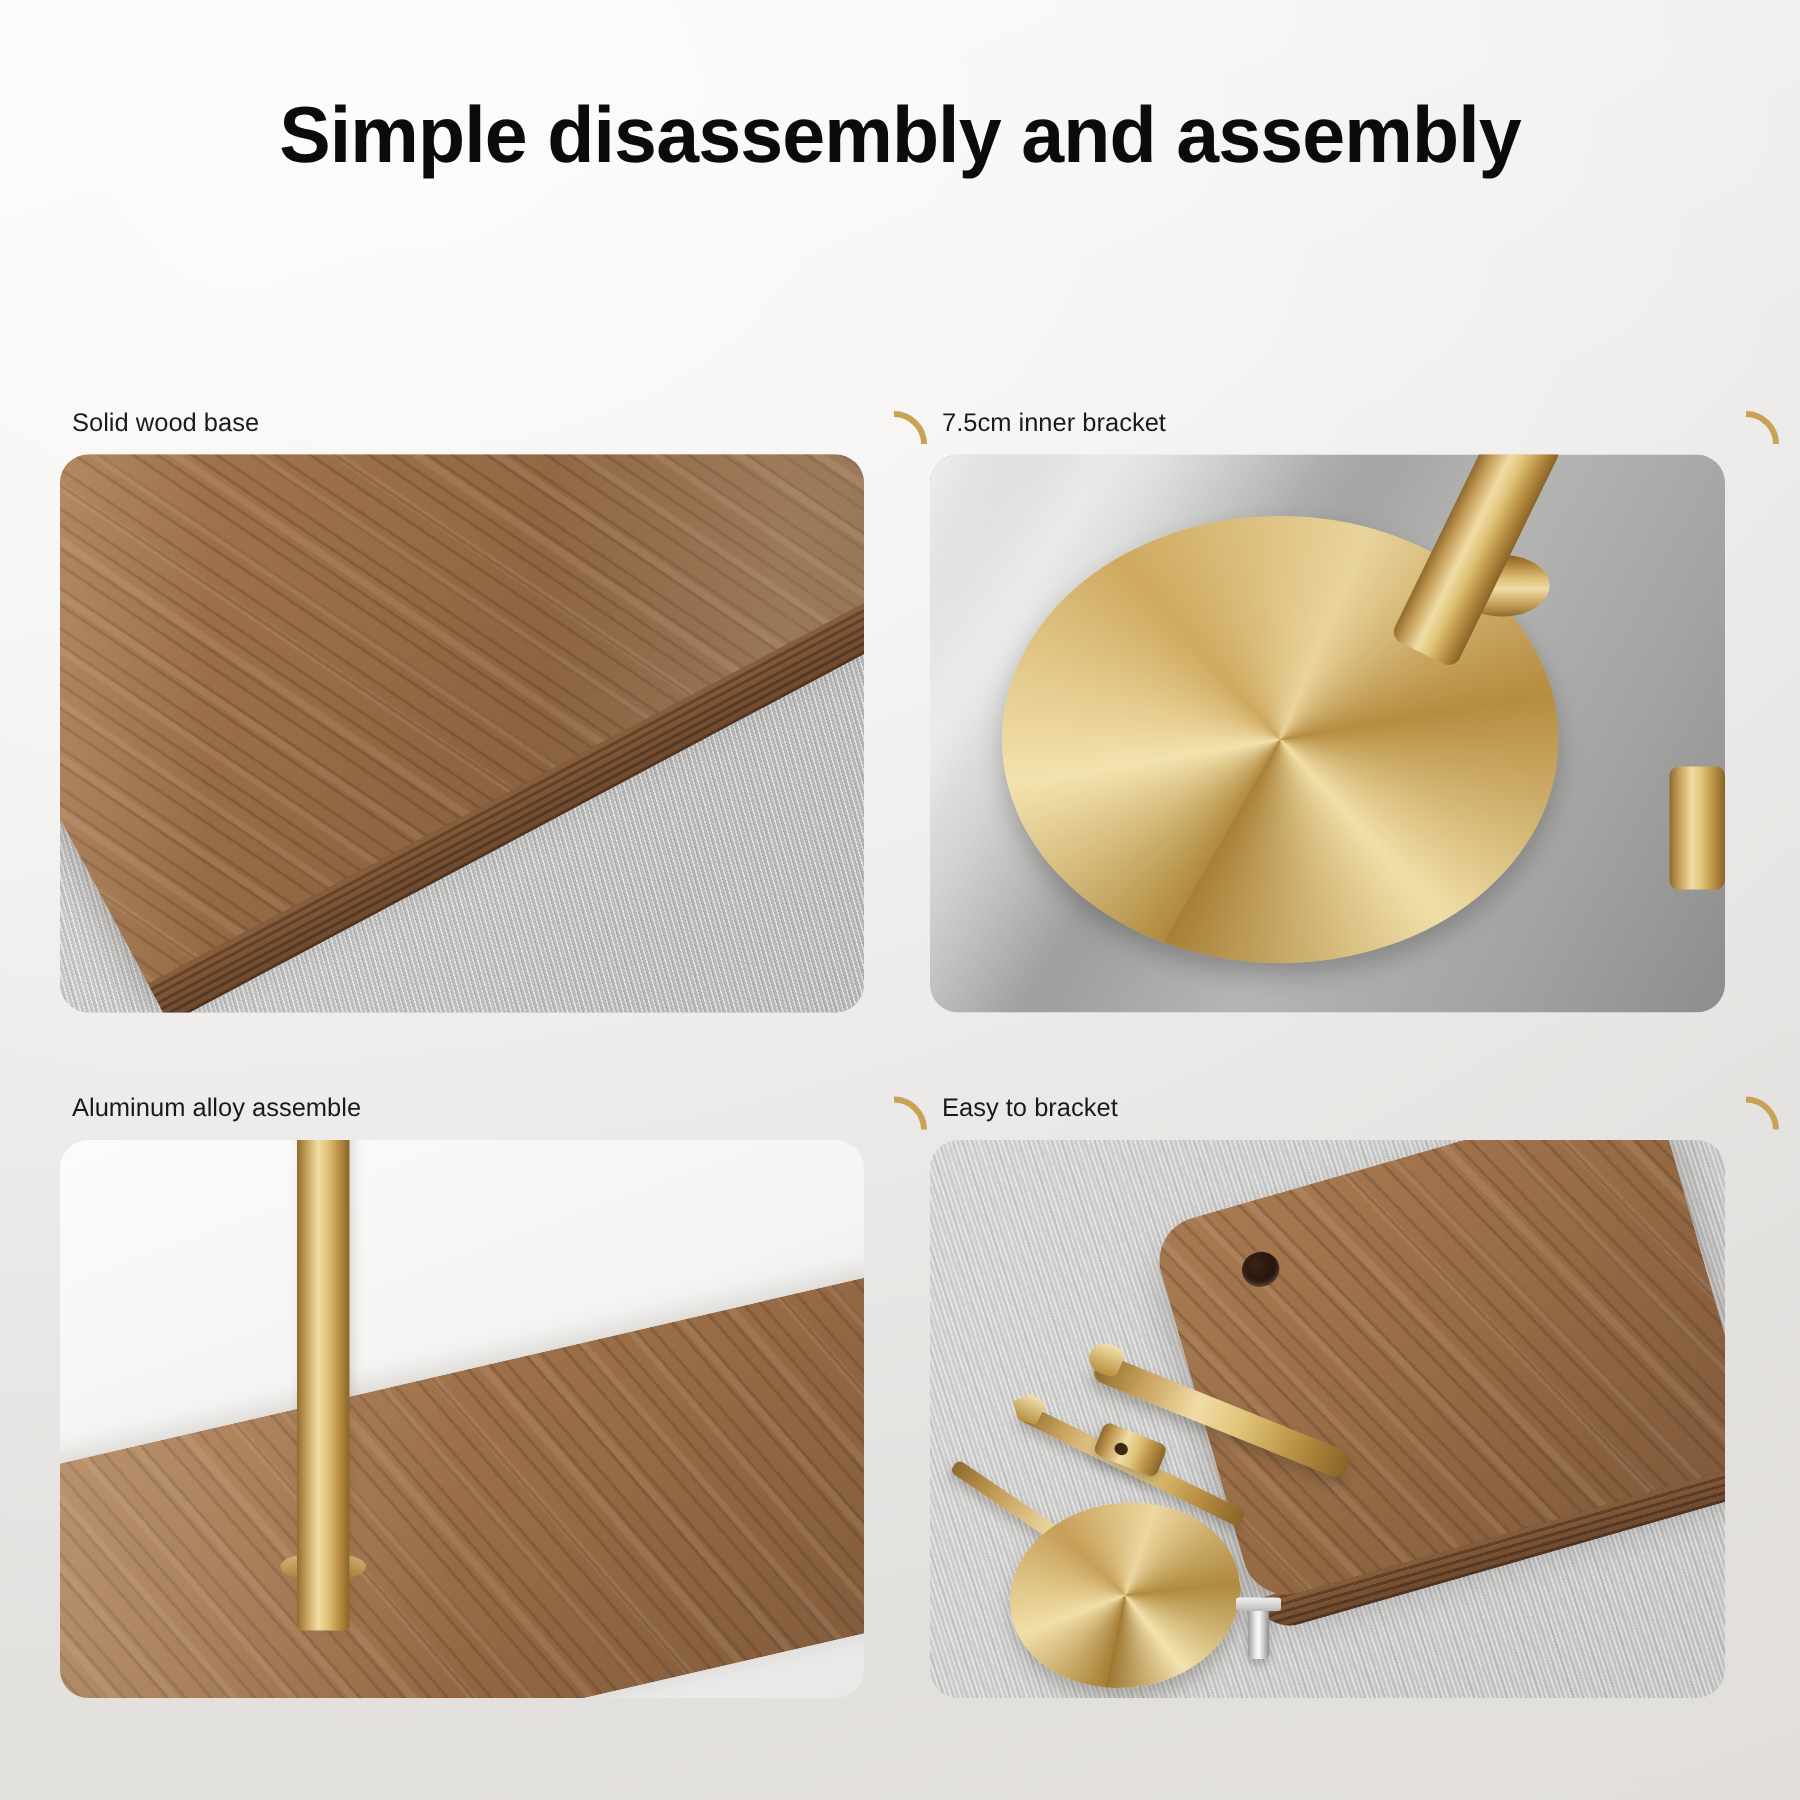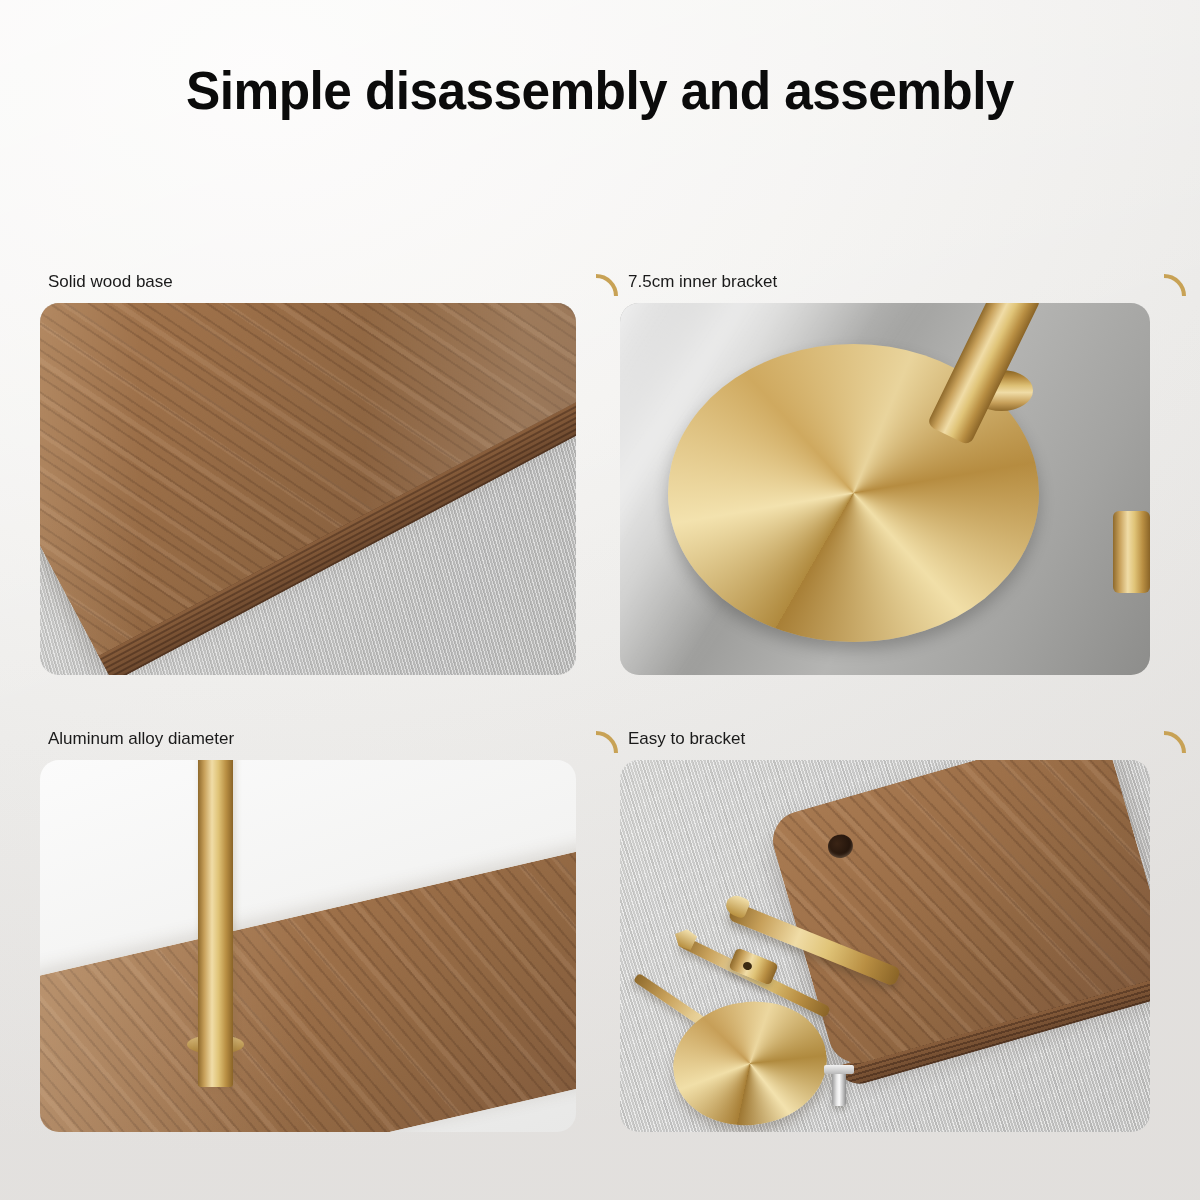--- a/index.html
+++ b/index.html
@@ -332,21 +332,21 @@
           </linearGradient>
         </defs>
         <path d="M0 2 H290" stroke="url(#gh2)" stroke-width="4" fill="none"></path>
         <path d="M290 2 A20 20 0 0 1 310 22" stroke="#c8a255" stroke-width="4" fill="none"></path>
         <path d="M310 22 V330" stroke="url(#gv2)" stroke-width="4" fill="none"></path>
       </svg>
     </div>
   </div>
 
   <div class="panel" id="p3" style="left:40px; top:715px; width:536px;">
-    <div class="caption">Aluminum alloy diameter</div>
+    <div class="caption">Aluminum alloy assemble</div>
     <div class="photo" style="width:536px; height:372px;">
       <div class="ph">
         <div class="bg3"></div>
         <div class="shelf">
           <div class="boardTop wood" style="position:absolute;inset:0;border-radius:34px 34px 0 0;"></div>
           <div class="shelfSheen"></div>
         </div>
         <div class="poleFoot"></div>
         <div class="pole brass"></div>
       </div>

